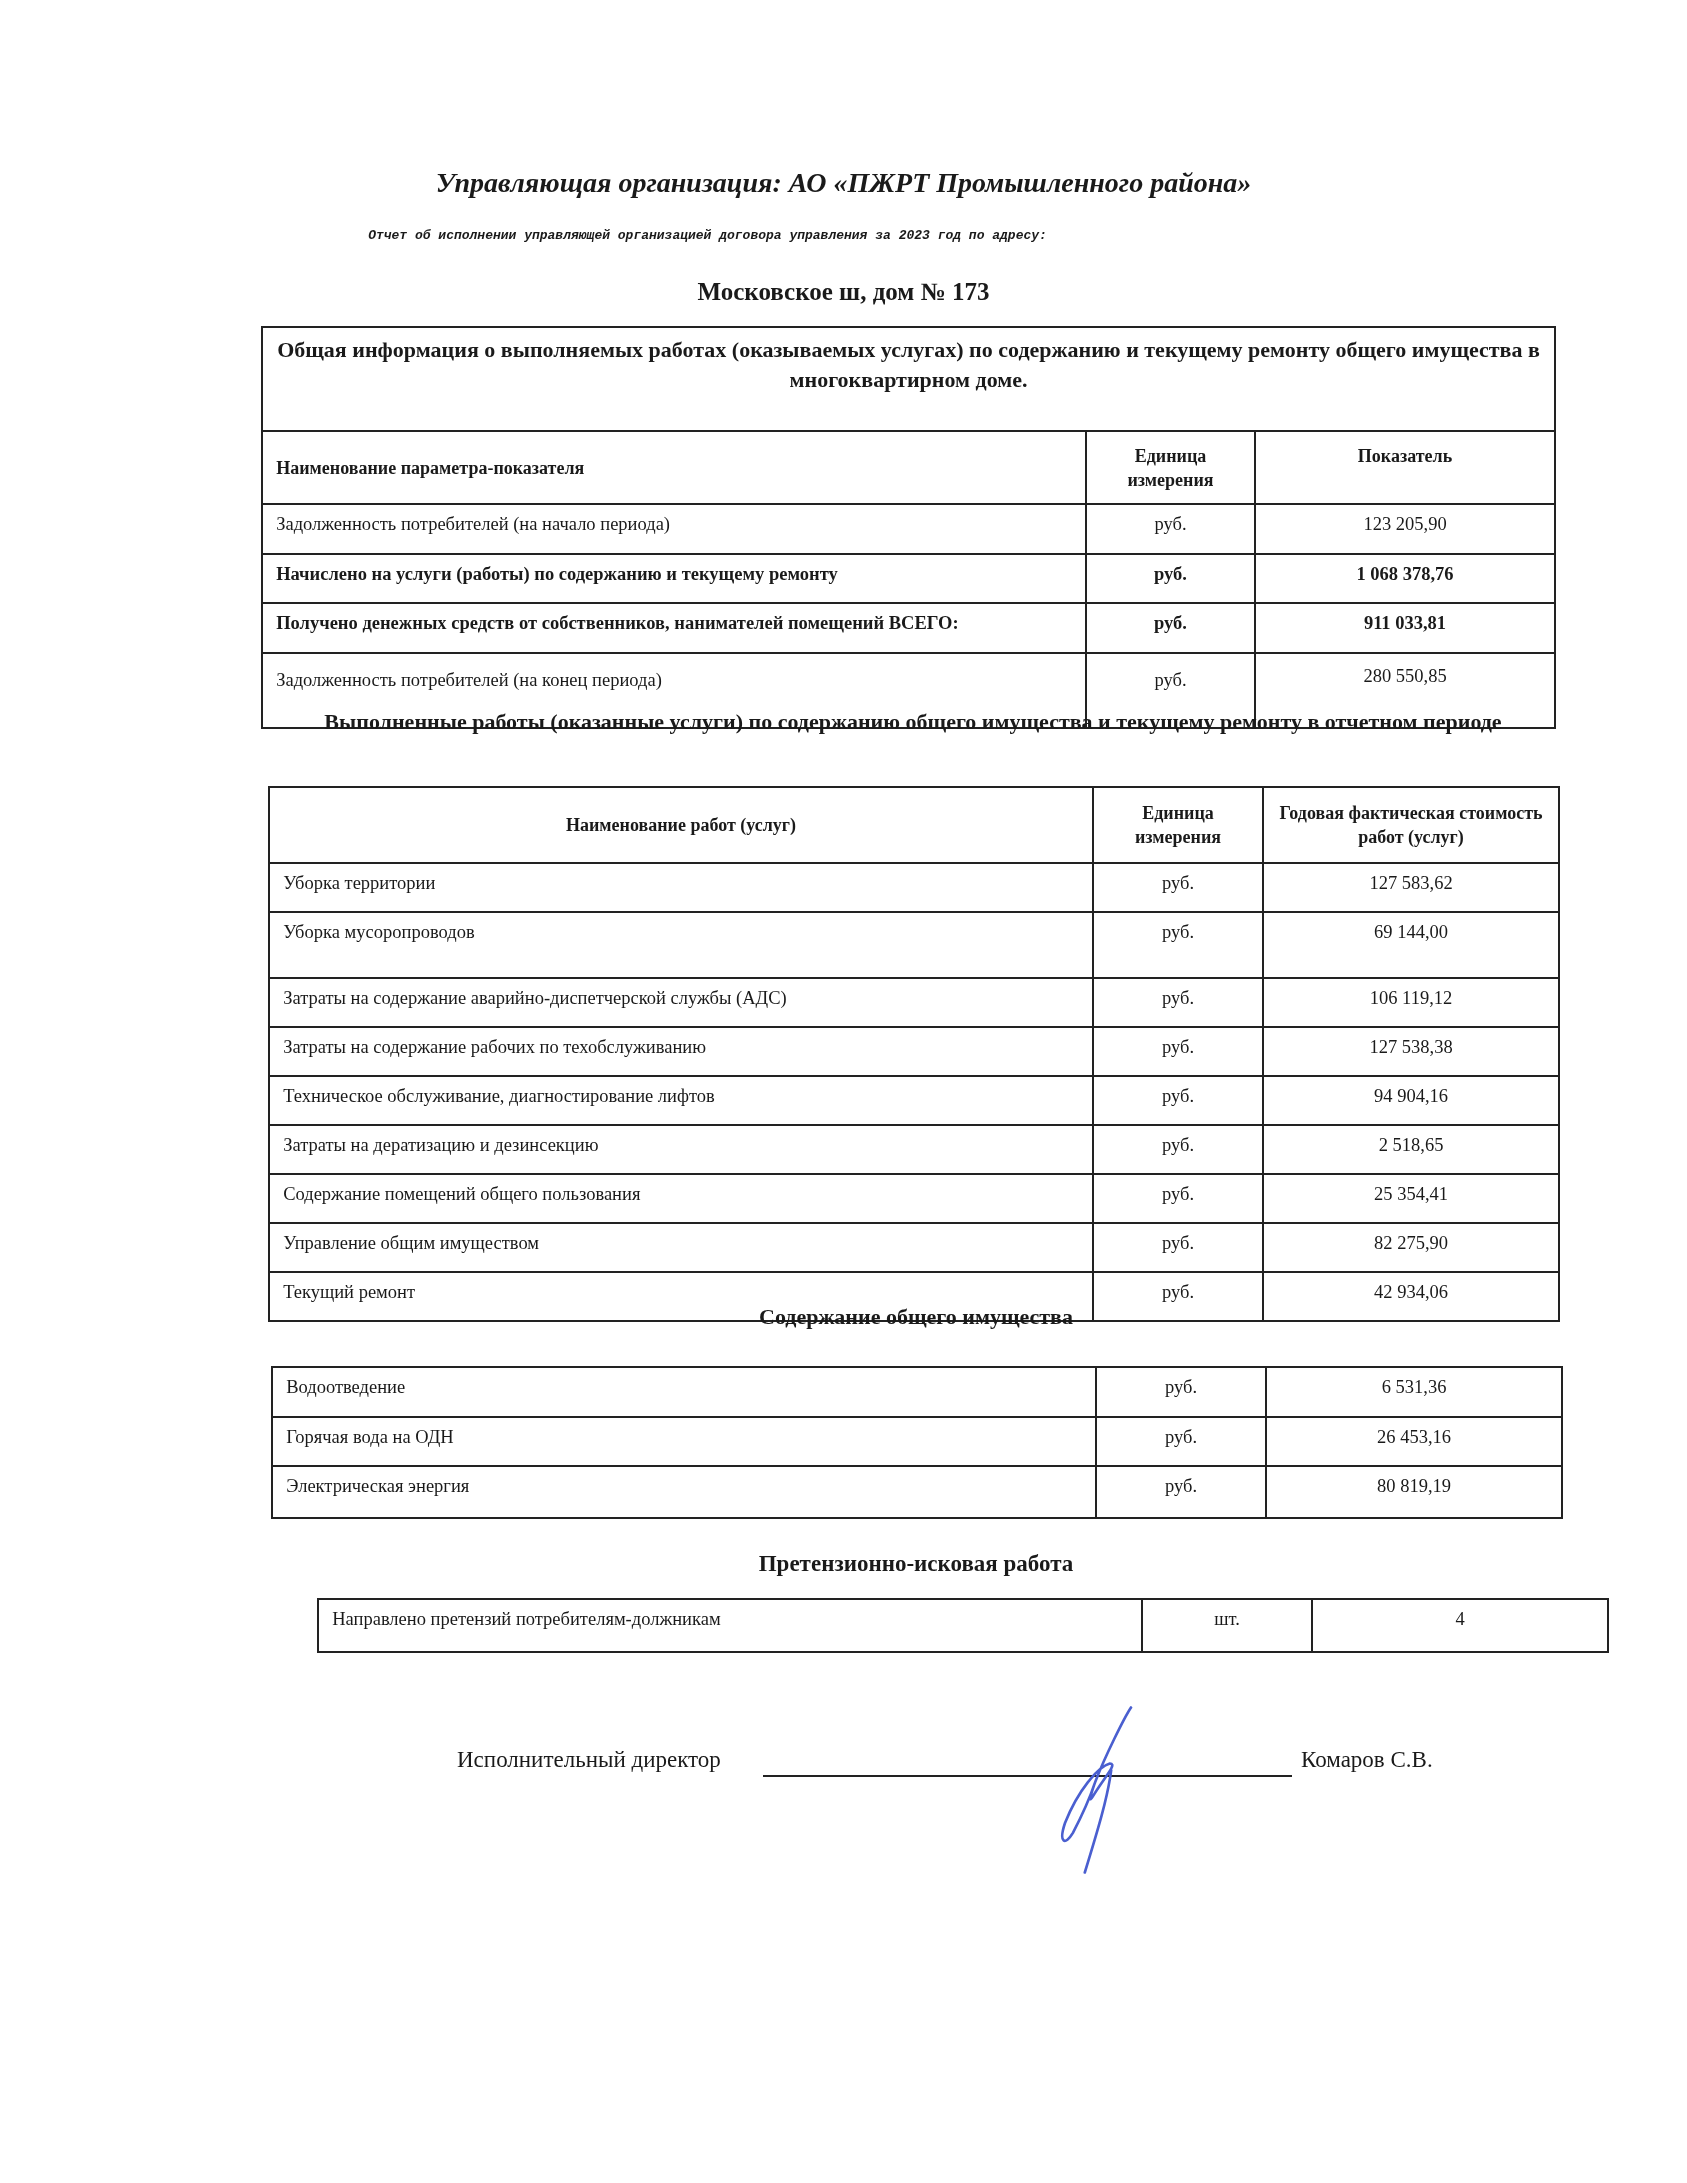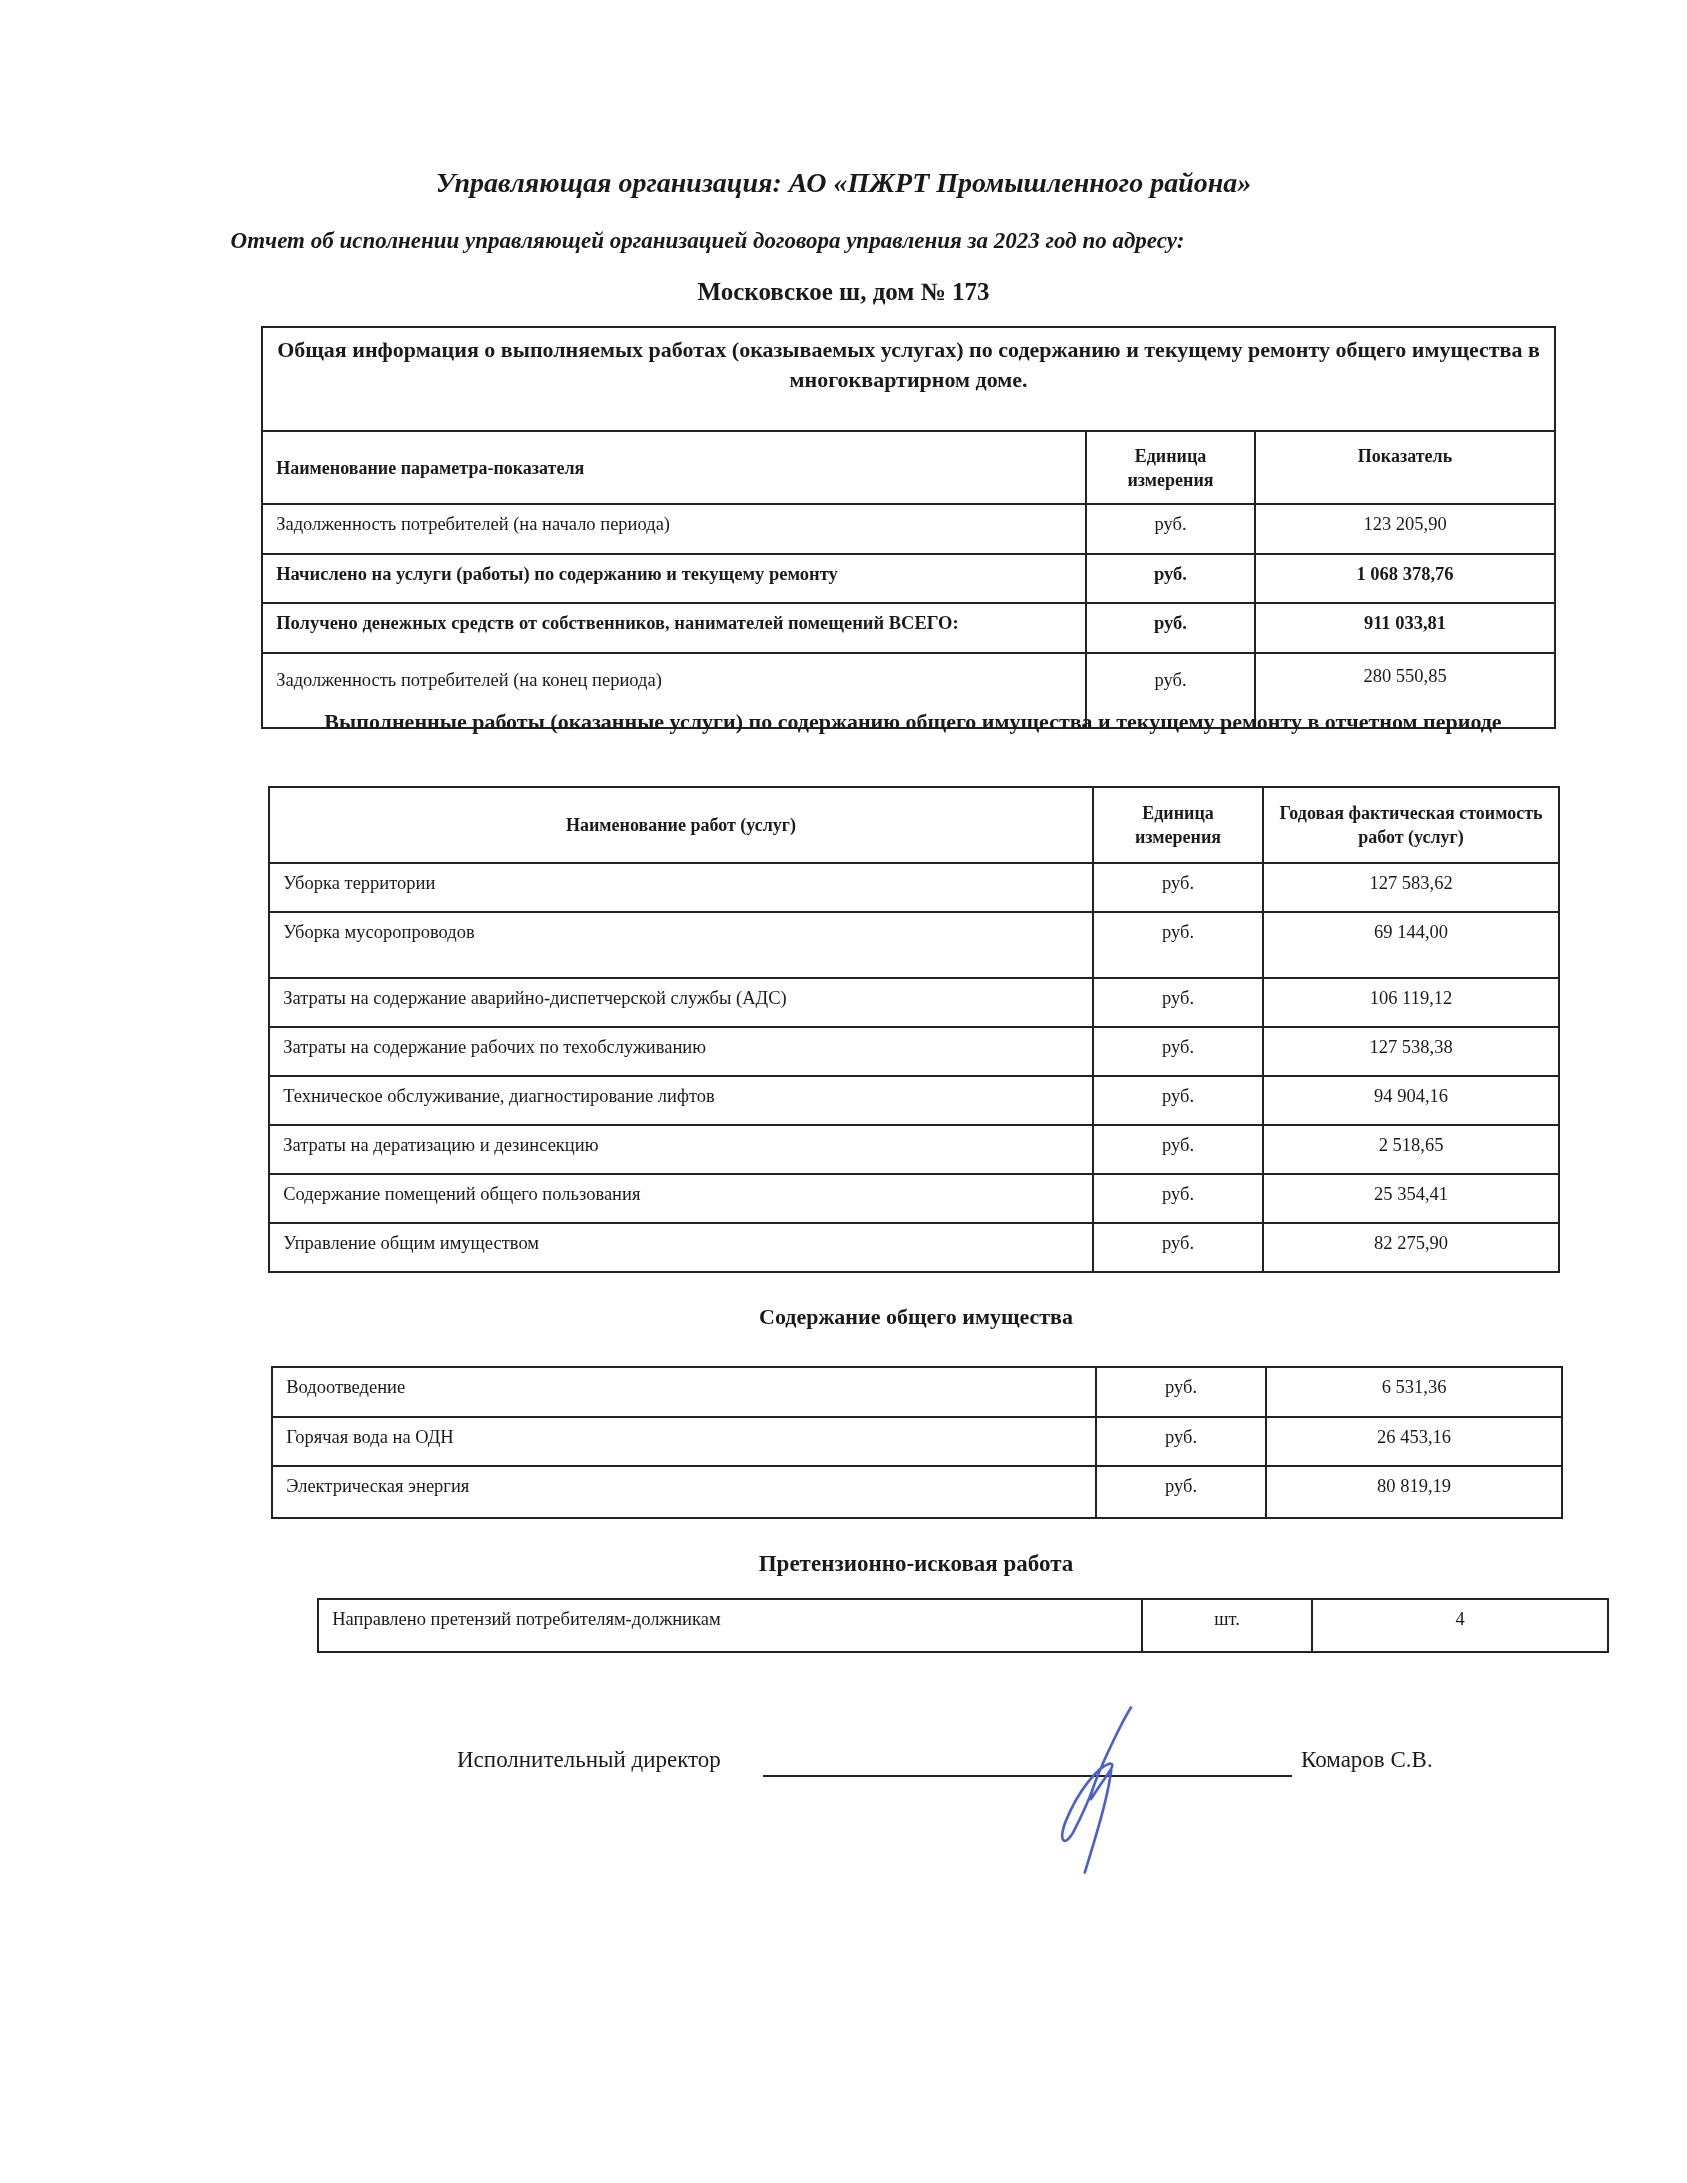--- a/index.html
+++ b/index.html
@@ -1,22 +1,22 @@
 <!DOCTYPE html>
 <html style="font-size:10.6px"><head>
 <meta charset="utf-8">
 <style>
   html, body { margin:0; padding:0; background:#ffffff; }
   body { width:1687px; height:2183px; position:relative; overflow:hidden;
          font-family:"Liberation Serif","DejaVu Serif",serif; color:#1a1a1a; }
   .abs { position:absolute; }
   .title { left:0; width:1687px; text-align:center; top:167px; font-size:28px;
            font-weight:bold; font-style:italic; }
-  .subtitle { left:0; width:1415px; text-align:center; top:228px; font-size:23px;
-              font-weight:bold; font-style:italic; }
+  .subtitle { left:0; width:1415px; text-align:center; top:228px; font-size:13px;
+              font-weight:bold; font-style:italic;font-family:Liberation Mono, monospace; }
   .address { left:0; width:1687px; text-align:center; top:278px; font-size:25px; font-weight:bold; }
   table { border-collapse:collapse; position:absolute; table-layout:fixed; }
   td, th { border:2px solid #222; font-size:18.5px; padding:0 13.2px; vertical-align:top; }
   th { font-weight:bold; }
   .c1 { text-align:left; }
   .c2, .c3 { text-align:center; }
   .bold td { font-weight:bold; }
   .section-head { text-align:center; font-weight:bold; font-size:22px; line-height:30px; }
   .t1-title td { text-align:center; font-weight:bold; font-size:22px; line-height:30px; padding-top:6.6px; }
   .hdr th { vertical-align:middle; font-size:18px; line-height:24px; }
@@ -119,20 +119,25 @@
   <tr class="row" style="height:49px">
     <td class="c1">Содержание помещений общего пользования</td>
     <td class="c2">руб.</td>
     <td class="c3">25 354,41</td>
   </tr>
   <tr class="row" style="height:49px">
     <td class="c1">Управление общим имуществом</td>
     <td class="c2">руб.</td>
     <td class="c3">82 275,90</td>
   </tr>
+  <tr class="row" style="height:49px">
+    <td class="c1">Текущий ремонт</td>
+    <td class="c2">руб.</td>
+    <td class="c3">42 934,06</td>
+  </tr>
 </tbody>
   </table>
 
 <div class="abs section-head" style="left:271px; top:1302px; width:1290px;">Содержание общего имущества</div>
 
 <table style="left:271px; top:1350px; width:1290px;margin-top:16px;">
   <colgroup>
       <col style="width:824px">
       <col style="width:170px">
       <col style="width:296px">

